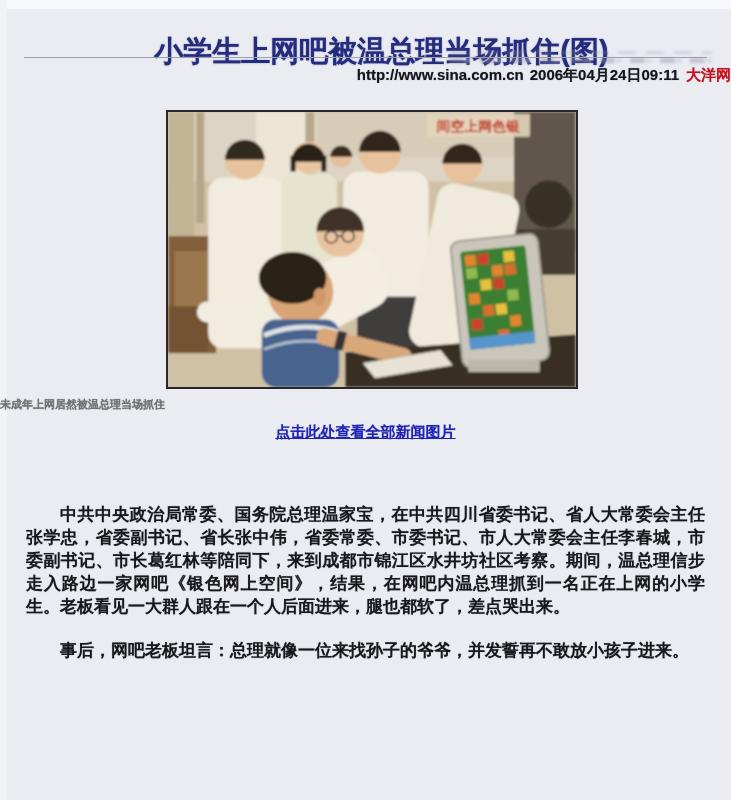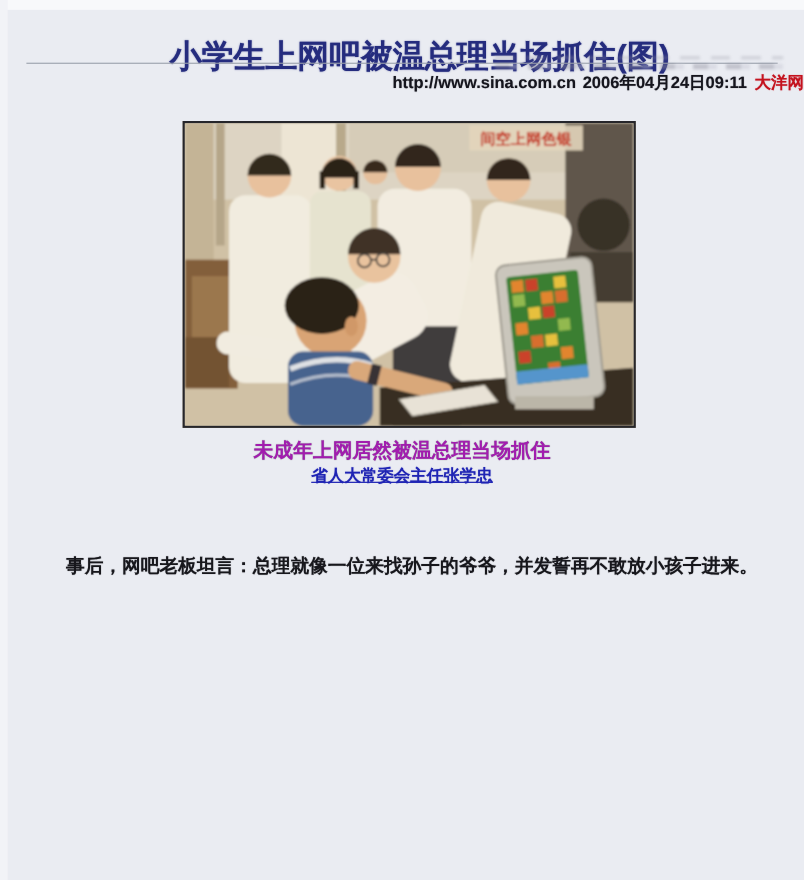--- a/index.html
+++ b/index.html
@@ -40,22 +40,22 @@
   .meta .dt{margin-left:6px;}
 
   .photo-frame{
     position:absolute;top:110px;left:166px;width:408px;height:275px;
     border:2px solid #26262b;background:#cfc3aa;box-sizing:content-box;
     cursor:pointer;
   }
   .photo-frame svg{display:block;}
 
   .caption{
-    position:absolute;top:397px;left:0;width:100%;text-align:center;
-    font-size:18px;font-weight:bold;color:#a21caf;
+    position:absolute;top:397px;left:0;width:100%;
+    font-size:11px;font-weight:bold;color:#737373;
     text-shadow:0 0 1px rgba(20,20,32,.5);
   }
   .photo-link{
     position:absolute;top:423px;left:0;width:100%;text-align:center;display:block;
     font-size:15px;font-weight:bold;color:#1f24b4;text-decoration:underline;
     text-shadow:0 0 1px rgba(31,36,180,.5);cursor:pointer;
   }
 
   .article{
     position:absolute;top:503px;left:26px;width:679px;
@@ -191,17 +191,18 @@
 
       <polygon points="196,253 274,240 286,255 208,268" fill="#e9e7df" stroke="#b9b7ae" stroke-width="1"></polygon>
 
       <rect x="0" y="0" width="410" height="277" fill="#e8b06a" opacity="0.07"></rect>
     </g>
   </svg>
 </div>
 
 <div class="caption">未成年上网居然被温总理当场抓住</div>
 
-<a class="photo-link">省人大常委会主任张学忠</a>
+<a class="photo-link">点击此处查看全部新闻图片</a>
 
 <div class="article">
+  <p>中共中央政治局常委、国务院总理温家宝，在中共四川省委书记、省人大常委会主任张学忠，省委副书记、省长张中伟，省委常委、市委书记、市人大常委会主任李春城，市委副书记、市长葛红林等陪同下，来到成都市锦江区水井坊社区考察。期间，温总理信步走入路边一家网吧《银色网上空间》，结果，在网吧内温总理抓到一名正在上网的小学生。老板看见一大群人跟在一个人后面进来，腿也都软了，差点哭出来。</p>
   <p>事后，网吧老板坦言：总理就像一位来找孙子的爷爷，并发誓再不敢放小孩子进来。</p>
 </div>
 
 </body></html>

